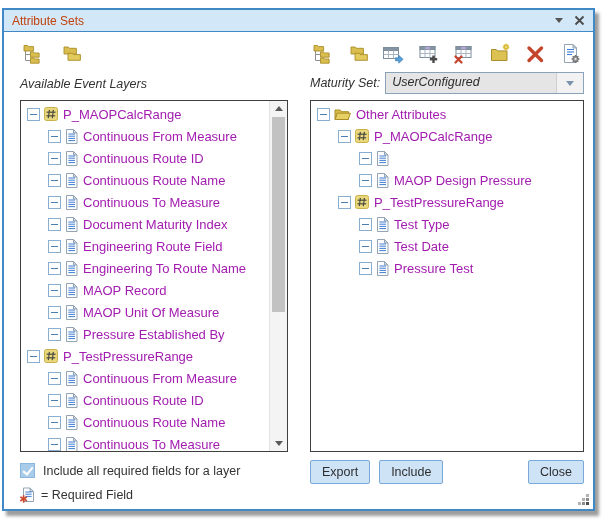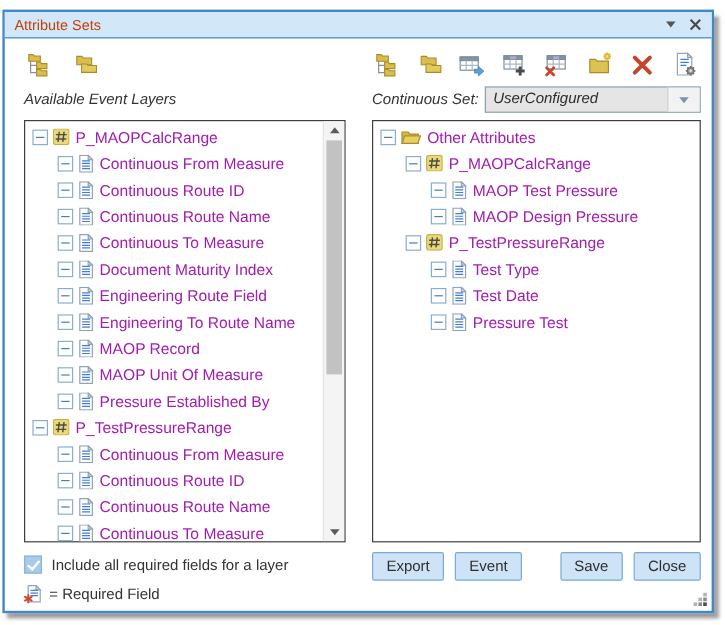--- a/index.html
+++ b/index.html
@@ -216,21 +216,21 @@
         </div>
     </div>
 
     <div class="row-labels">
       <div class="cols">
         <div class="col-left">
           <span class="heading">Available Event Layers</span>
         </div>
         <div class="col-gap"></div>
         <div class="col-right combo-row">
-          <span class="combo-label">Continuous Set:</span>
+          <span class="combo-label">Maturity Set:</span>
           <div class="combo">
             <span class="combo-value">UserConfigured</span>
             <span class="combo-btn">
               <span class="combo-arrow"></span>
             </span>
           </div>
         </div>
       </div>
     </div>
 
@@ -537,21 +537,20 @@
                   <path d="M1.5 0.5 H8.5 L12 4 V14.5 H1.5 Z" fill="#fdfdfd" stroke="#93a4b5"></path>
                   <path d="M8.5 0.5 L12 4 H8.5 Z" fill="#cfdae5" stroke="#93a4b5"></path>
                   <g stroke="#3f7fd4" stroke-width="1">
                     <line x1="3.4" y1="5" x2="10" y2="5"></line>
                     <line x1="3.4" y1="7.2" x2="10" y2="7.2"></line>
                     <line x1="3.4" y1="9.4" x2="10" y2="9.4"></line>
                     <line x1="3.4" y1="11.6" x2="10" y2="11.6"></line>
                   </g>
                 </svg>
               </span>
-              <span class="tlabel">MAOP Test Pressure</span>
             </div>
             <div class="trow" style="padding-left:48px">
               <span class="ebox"></span>
               <span class="ticon">
                 <svg width="13" height="15" viewBox="0 0 13 15">
                   <path d="M1.5 0.5 H8.5 L12 4 V14.5 H1.5 Z" fill="#fdfdfd" stroke="#93a4b5"></path>
                   <path d="M8.5 0.5 L12 4 H8.5 Z" fill="#cfdae5" stroke="#93a4b5"></path>
                   <g stroke="#3f7fd4" stroke-width="1">
                     <line x1="3.4" y1="5" x2="10" y2="5"></line>
                     <line x1="3.4" y1="7.2" x2="10" y2="7.2"></line>
@@ -650,23 +649,22 @@
                   <line x1="0.9" y1="10.3" x2="6.3" y2="13.5"></line>
                   <line x1="6.3" y1="10.3" x2="0.9" y2="13.5"></line>
                 </g>
             </svg>
             <span class="legend-label">= Required Field</span>
           </div>
         </div>
         <div class="col-gap"></div>
         <div class="col-right footer-buttons">
           <button class="btn">Export</button>
-          <button class="btn">Event</button>
+          <button class="btn">Include</button>
           <span class="spacer"></span>
-          <button class="btn">Save</button>
           <button class="btn">Close</button>
         </div>
       </div>
     </div>
 
   </div>
 
   <div class="grip">
     <svg width="13" height="13">
         <g>

